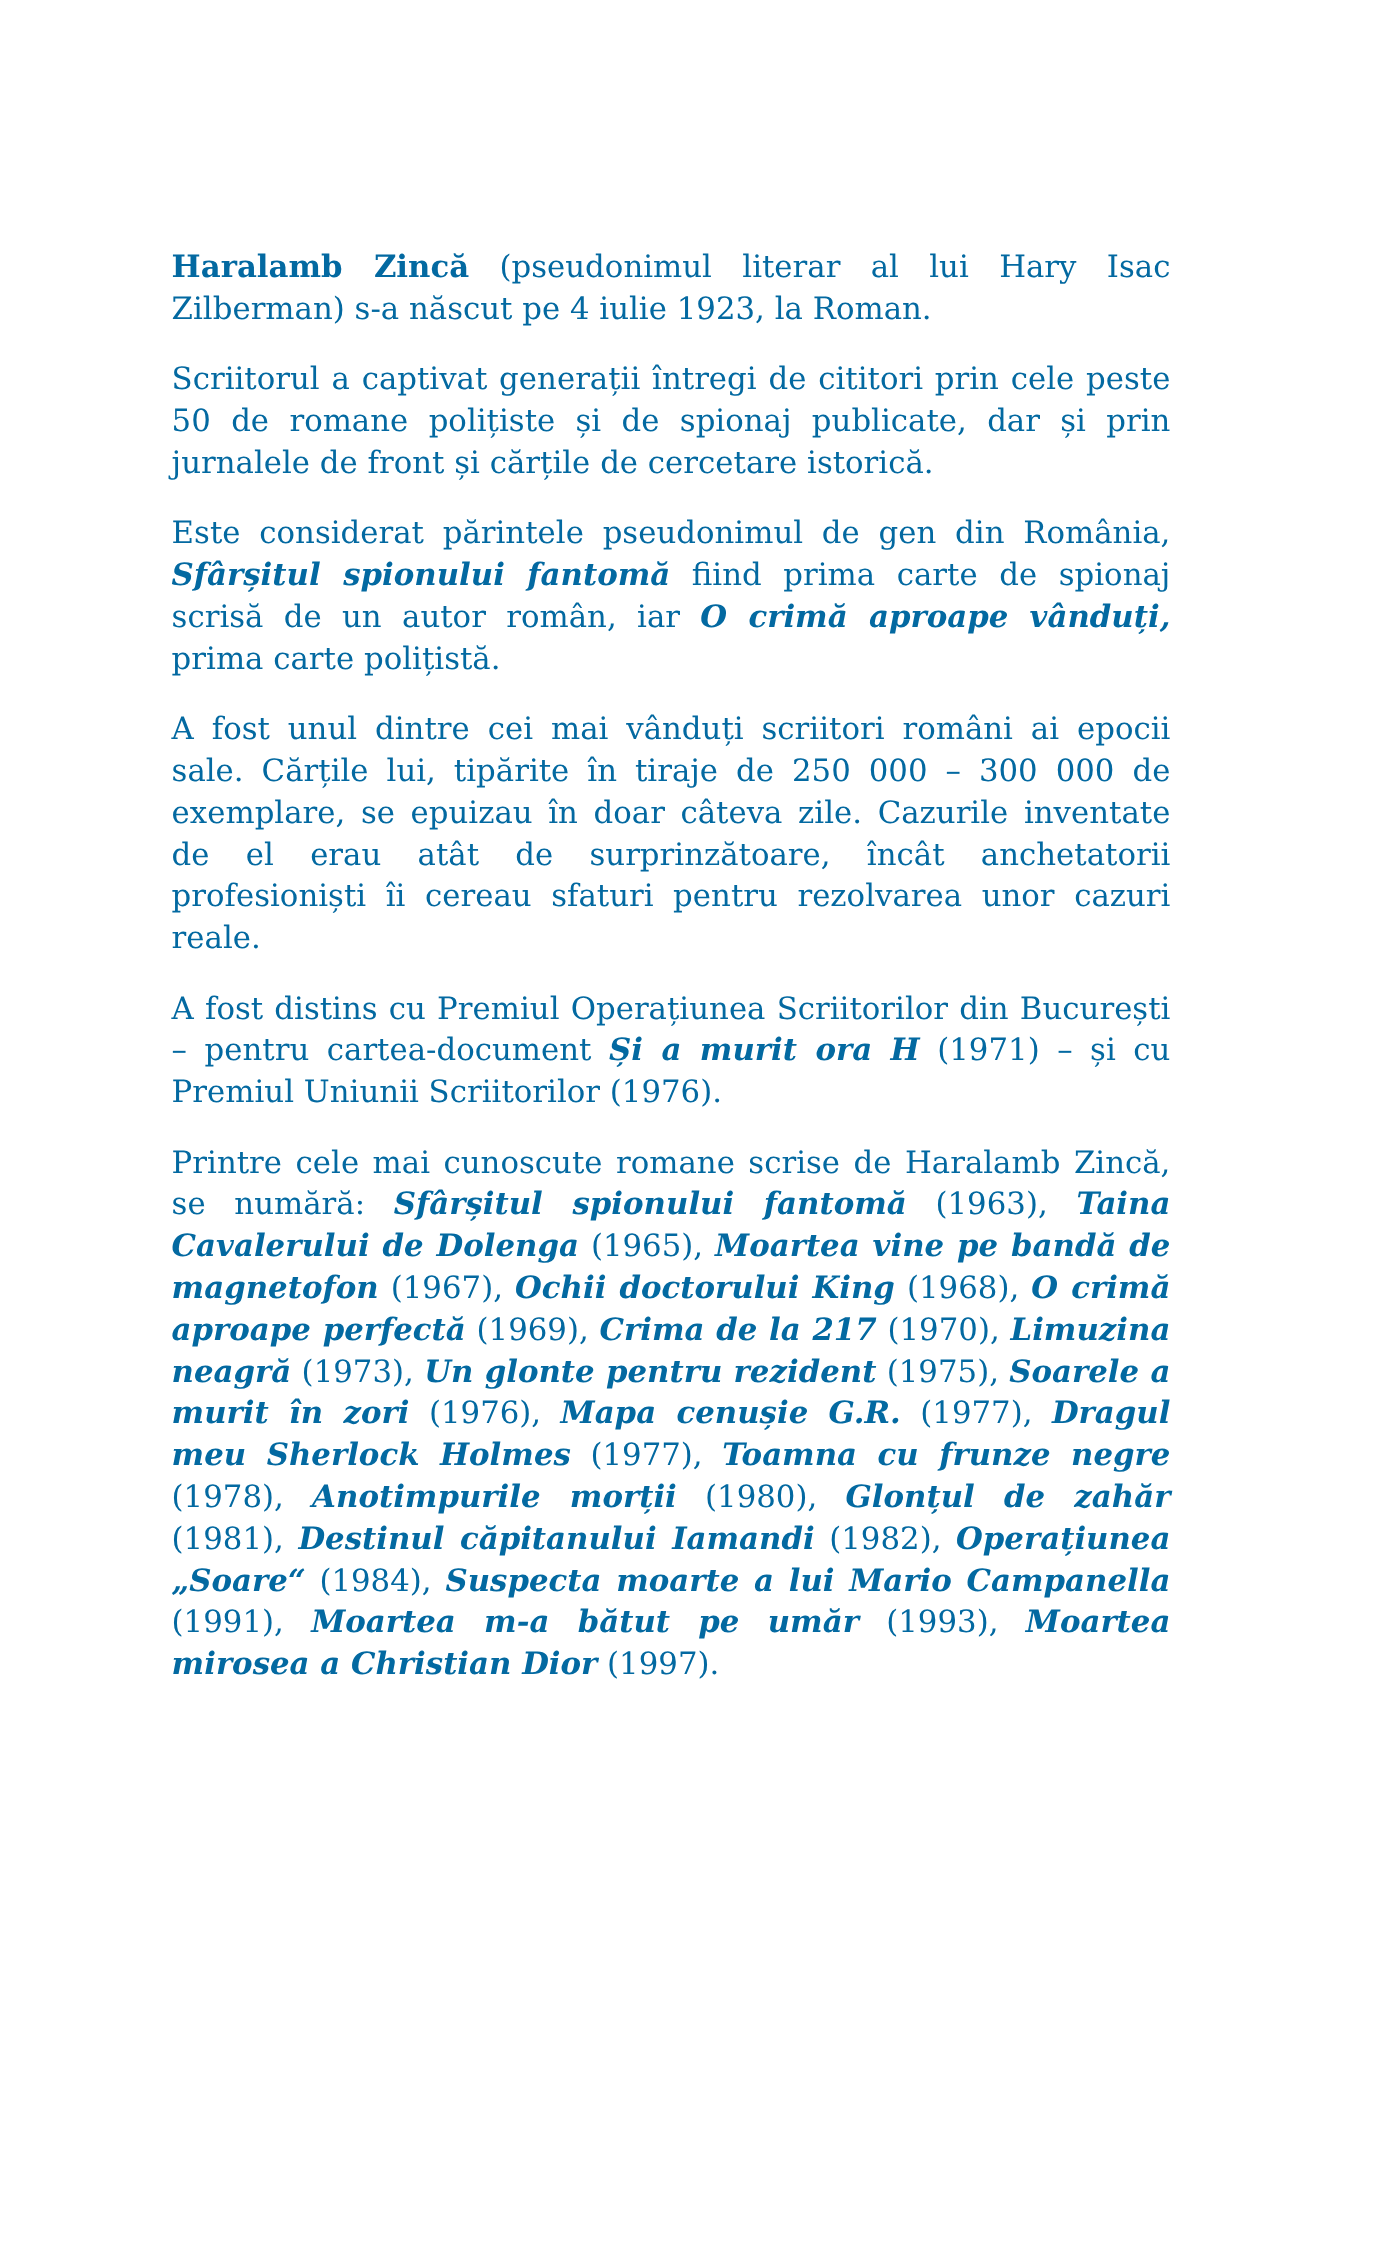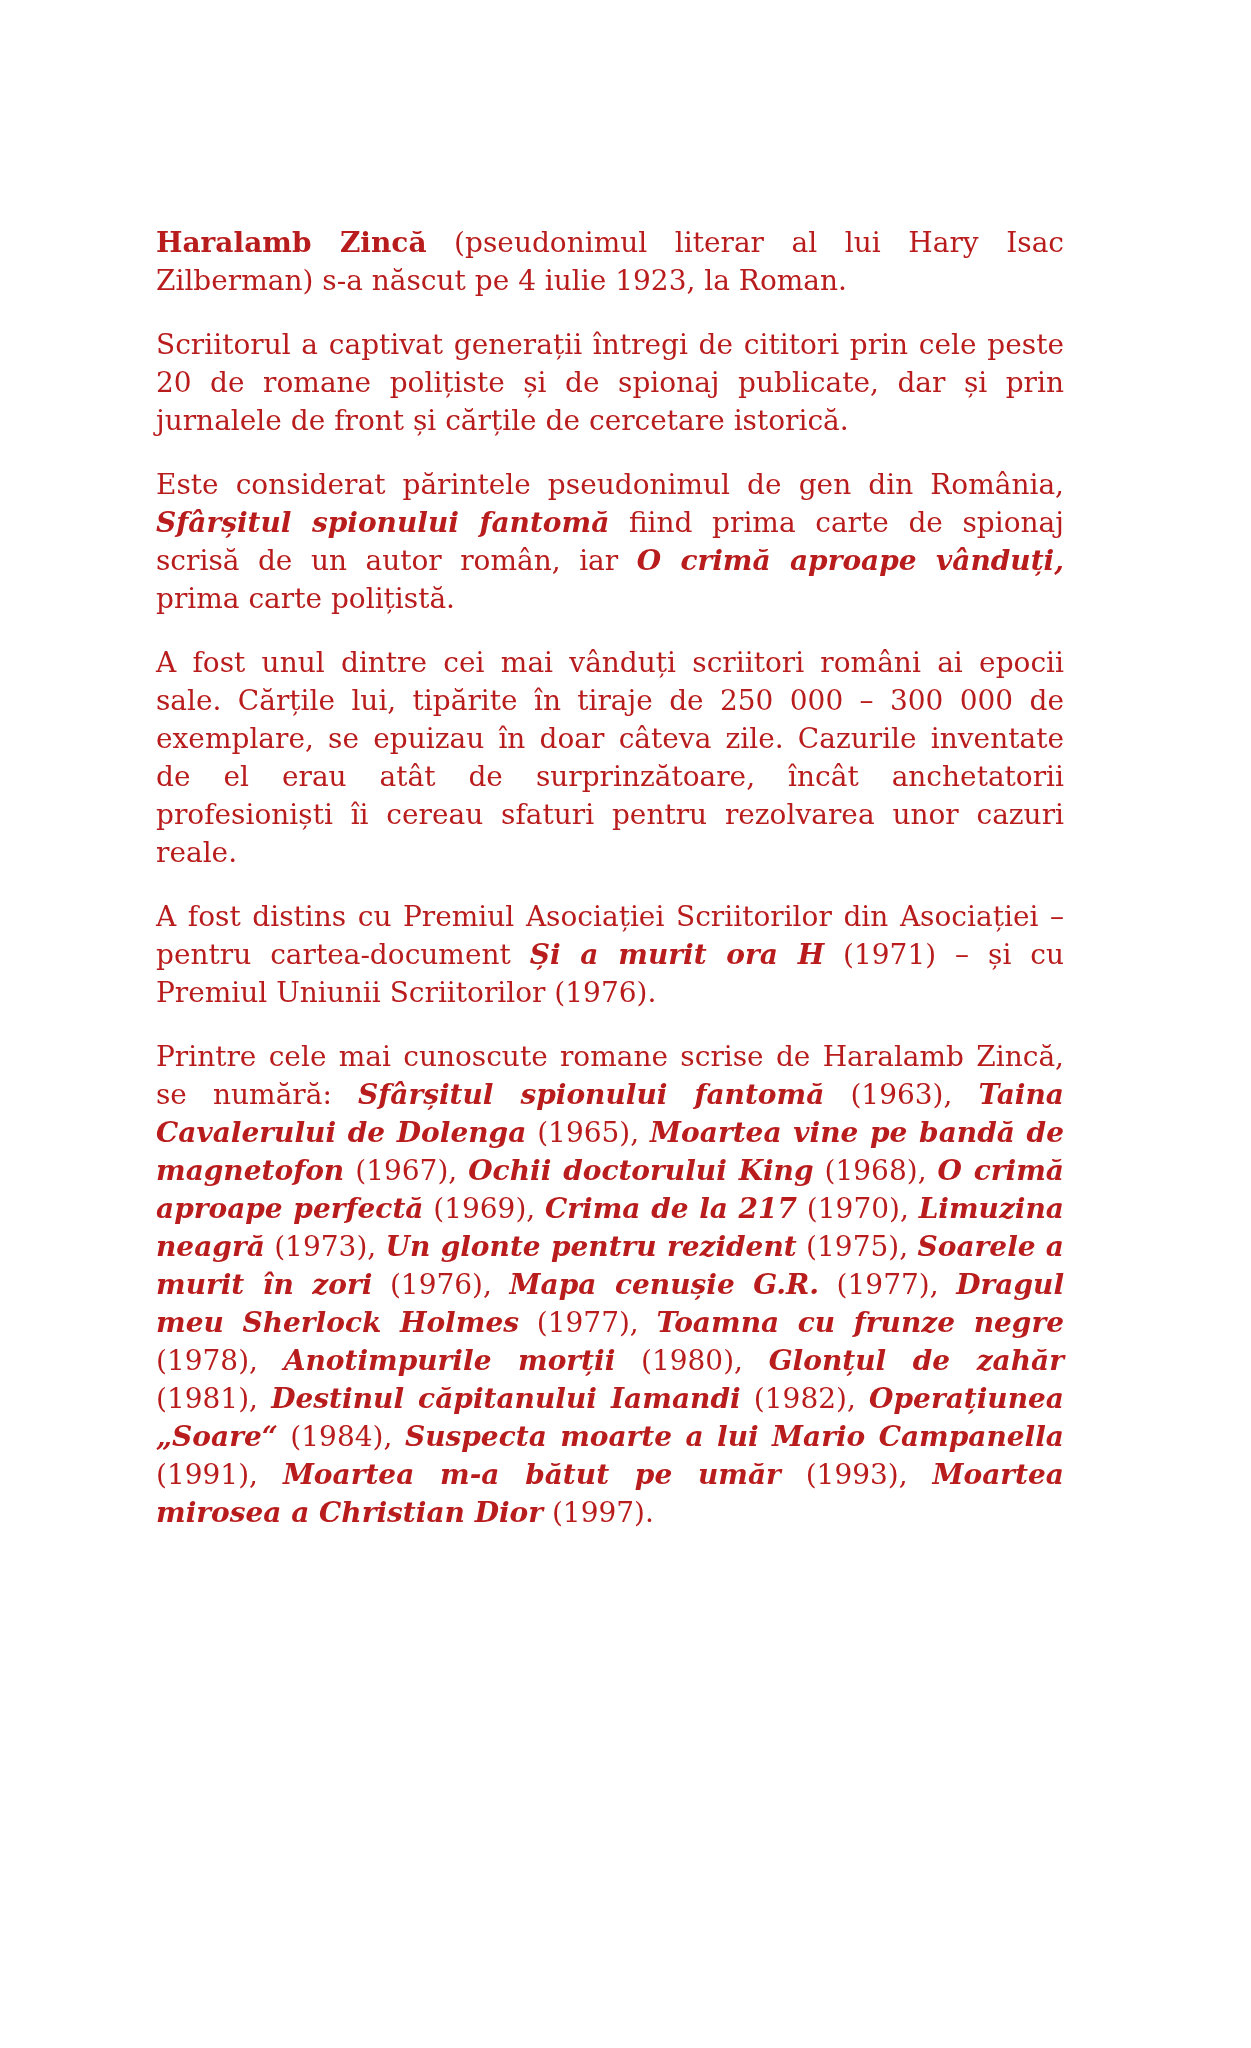--- a/index.html
+++ b/index.html
@@ -18,33 +18,33 @@
   .text-block {
     position: absolute;
     left: 156px;
     top: 224px;
     width: 908px;
   }
   .text-block p {
     margin: 0 0 26px 0;
     font-size: 28px;
     line-height: 38px;
-    color: #b91c1c;
+    color: #0369a1;
     text-align: justify;
     letter-spacing: 0px;
   }
   .text-block p span { white-space: normal; }
   .b { font-weight: bold; }
   .i { font-style: italic; font-weight: bold; }
 </style>
 </head>
 <body>
 
 <div class="page">
   <div class="text-block" style="color: rgb(29, 29, 29);">
       <p><span class="b">Haralamb Zincă</span><span> (pseudonimul literar al lui Hary Isac Zilberman) s-a născut pe 4 iulie 1923, la Roman.</span></p>
-      <p><span>Scriitorul a captivat generații întregi de cititori prin cele peste 20 de romane polițiste și de spionaj publicate, dar și prin jurnalele de front și cărțile de cercetare istorică.</span></p>
+      <p><span>Scriitorul a captivat generații întregi de cititori prin cele peste 50 de romane polițiste și de spionaj publicate, dar și prin jurnalele de front și cărțile de cercetare istorică.</span></p>
       <p><span>Este considerat părintele pseudonimul de gen din România, </span><span class="i">Sfârșitul spionului fantomă</span><span> fiind prima carte de spionaj scrisă de un autor român, iar </span><span class="i">O crimă aproape vânduți,</span><span> prima carte polițistă.</span></p>
       <p><span>A fost unul dintre cei mai vânduți scriitori români ai epocii sale. Cărțile lui, tipărite în tiraje de 250 000 – 300 000 de exemplare, se epuizau în doar câteva zile. Cazurile inventate de el erau atât de surprinzătoare, încât anchetatorii profesioniști îi cereau sfaturi pentru rezolvarea unor cazuri reale.</span></p>
-      <p><span>A fost distins cu Premiul Asociației Scriitorilor din Asociației – pentru cartea-document </span><span class="i">Și a murit ora H</span><span> (1971) – și cu Premiul Uniunii Scriitorilor (1976).</span></p>
+      <p><span>A fost distins cu Premiul Operațiunea Scriitorilor din București – pentru cartea-document </span><span class="i">Și a murit ora H</span><span> (1971) – și cu Premiul Uniunii Scriitorilor (1976).</span></p>
       <p><span>Printre cele mai cunoscute romane scrise de Haralamb Zincă, se numără: </span><span class="i">Sfârșitul spionului fantomă</span><span> (1963), </span><span class="i">Taina Cavalerului de Dolenga</span><span> (1965), </span><span class="i">Moartea vine pe bandă de magnetofon</span><span> (1967), </span><span class="i">Ochii doctorului King</span><span> (1968), </span><span class="i">O crimă aproape perfectă</span><span> (1969), </span><span class="i">Crima de la 217</span><span> (1970), </span><span class="i">Limuzina neagră</span><span> (1973), </span><span class="i">Un glonte pentru rezident</span><span> (1975), </span><span class="i">Soarele a murit în zori</span><span> (1976), </span><span class="i">Mapa cenușie G.R.</span><span> (1977), </span><span class="i">Dragul meu Sherlock Holmes</span><span> (1977), </span><span class="i">Toamna cu frunze negre</span><span> (1978), </span><span class="i">Anotimpurile morții</span><span> (1980), </span><span class="i">Glonțul de zahăr</span><span> (1981), </span><span class="i">Destinul căpitanului Iamandi</span><span> (1982), </span><span class="i">Operațiunea „Soare“</span><span> (1984), </span><span class="i">Suspecta moarte a lui Mario Campanella</span><span> (1991), </span><span class="i">Moartea m-a bătut pe umăr</span><span> (1993), </span><span class="i">Moartea mirosea a Christian Dior</span><span> (1997).</span></p>
     </div>
 </div>
 
 </body></html>

